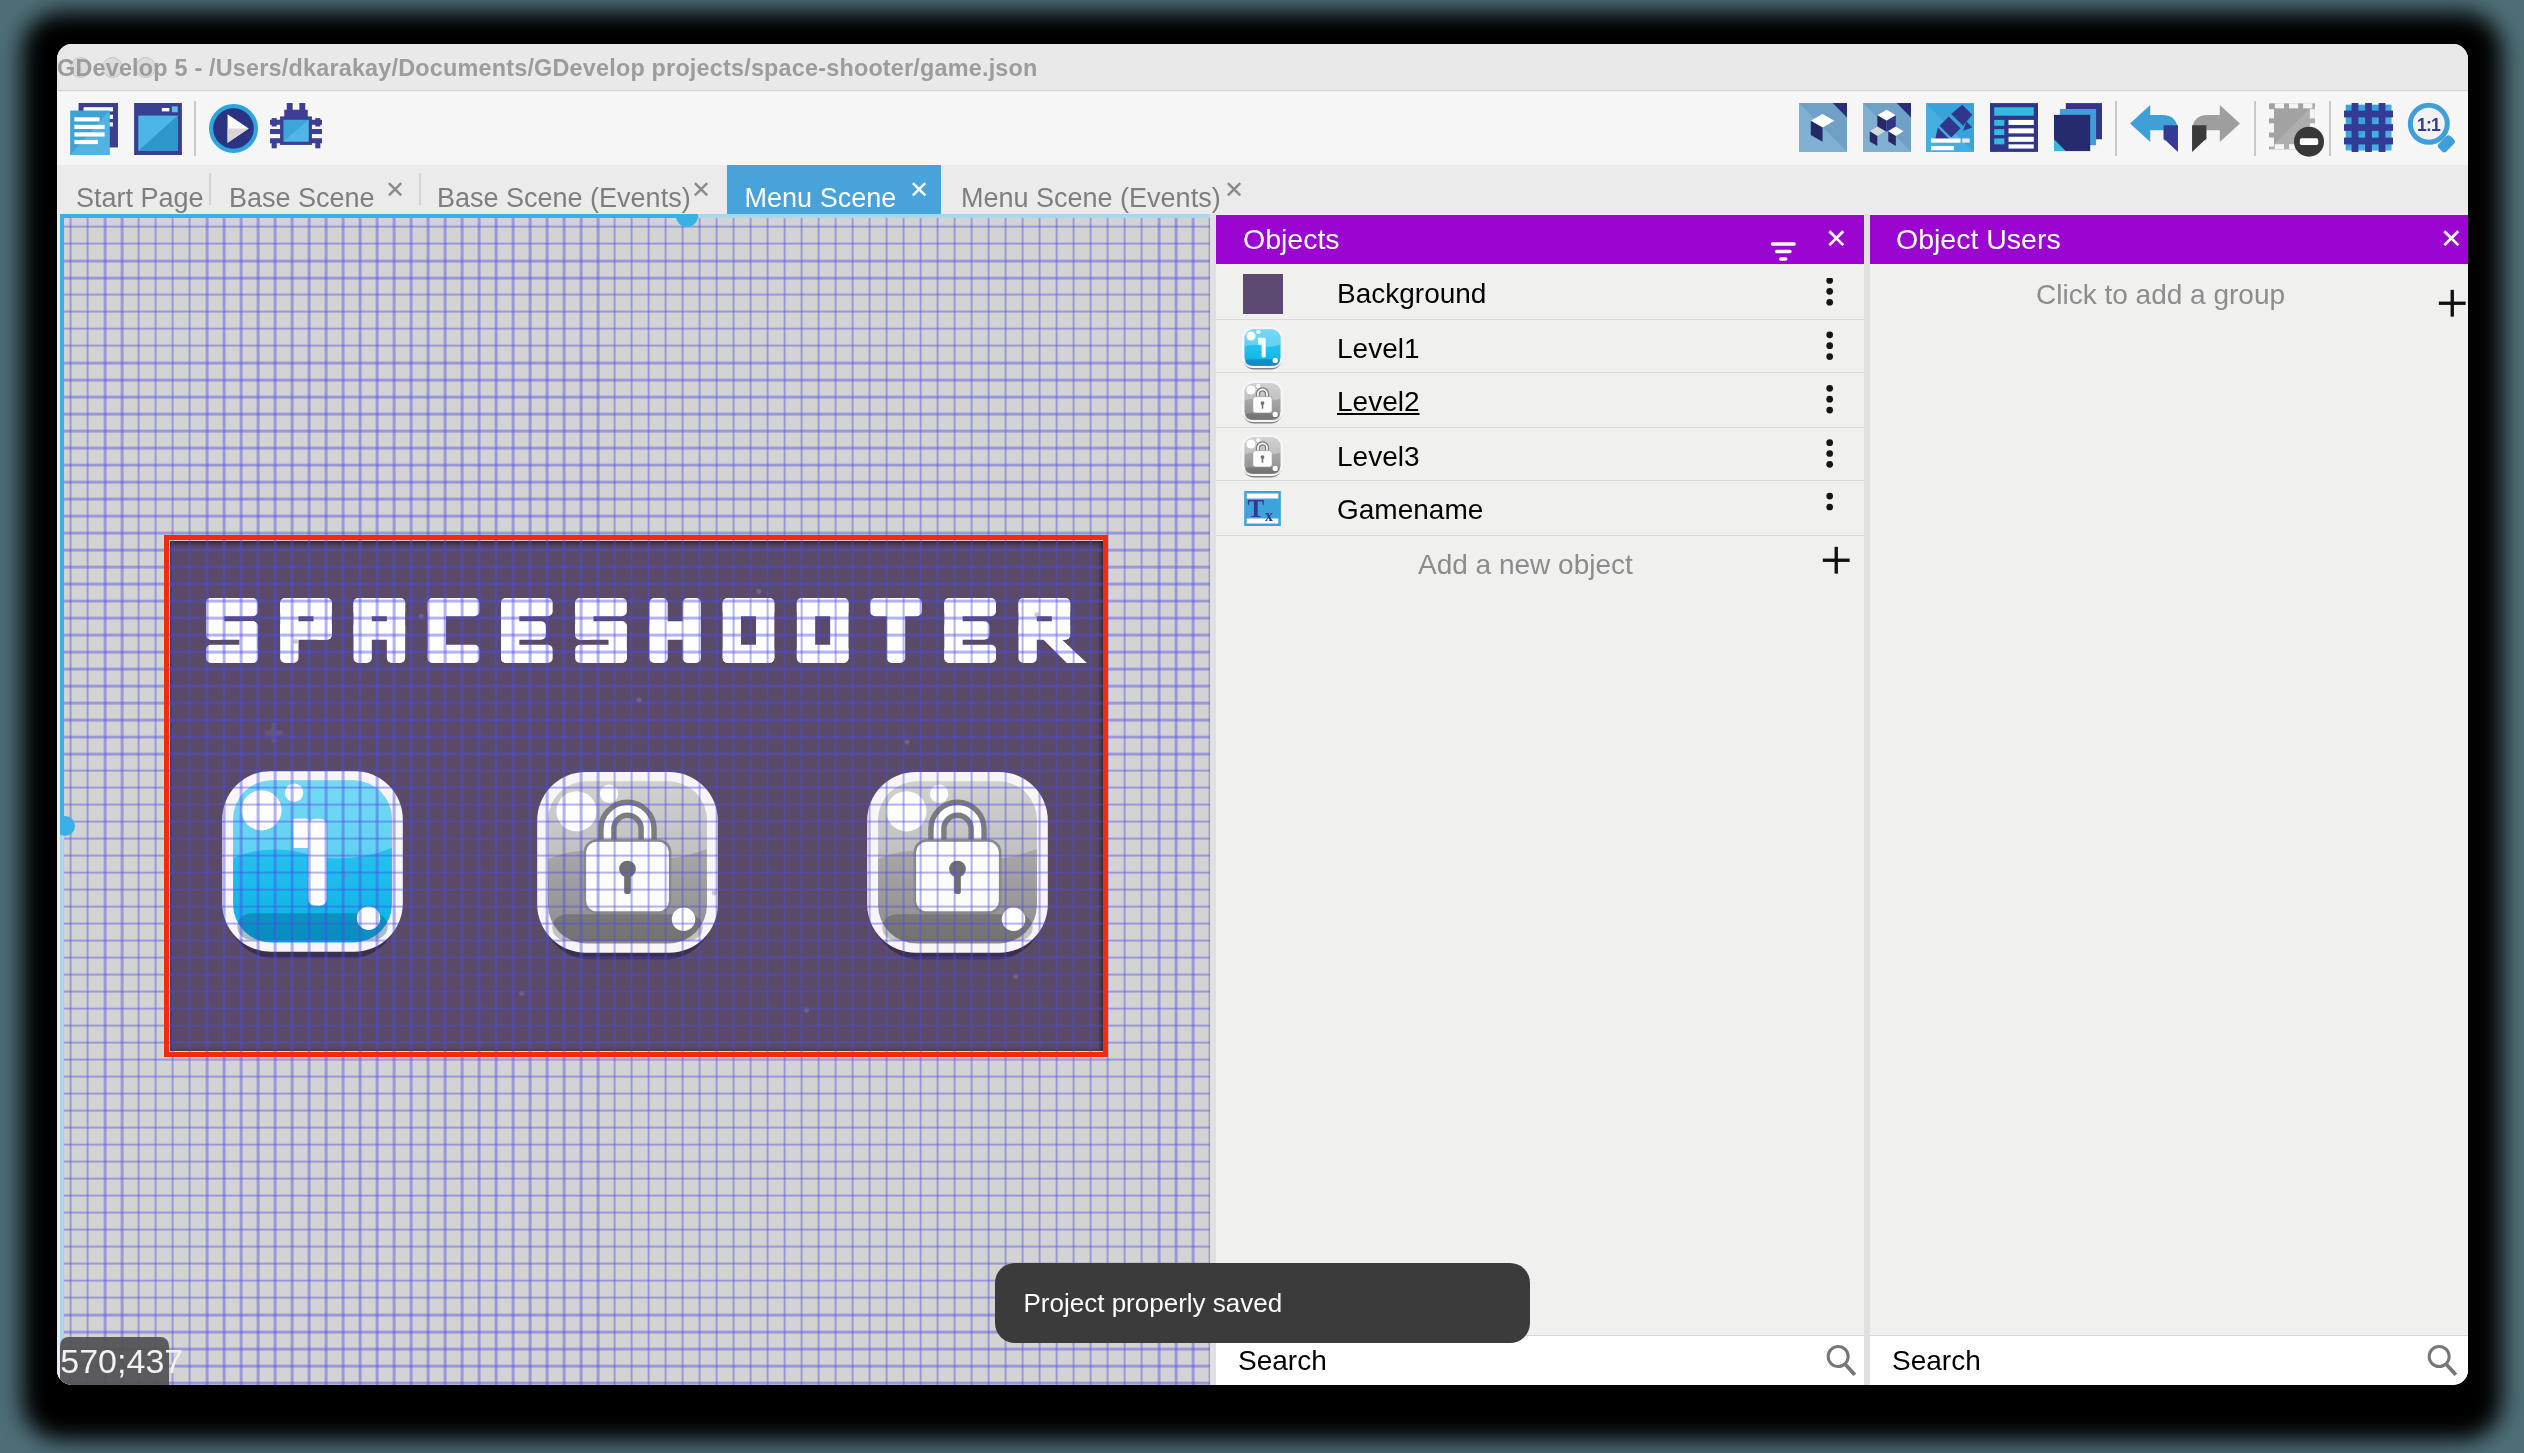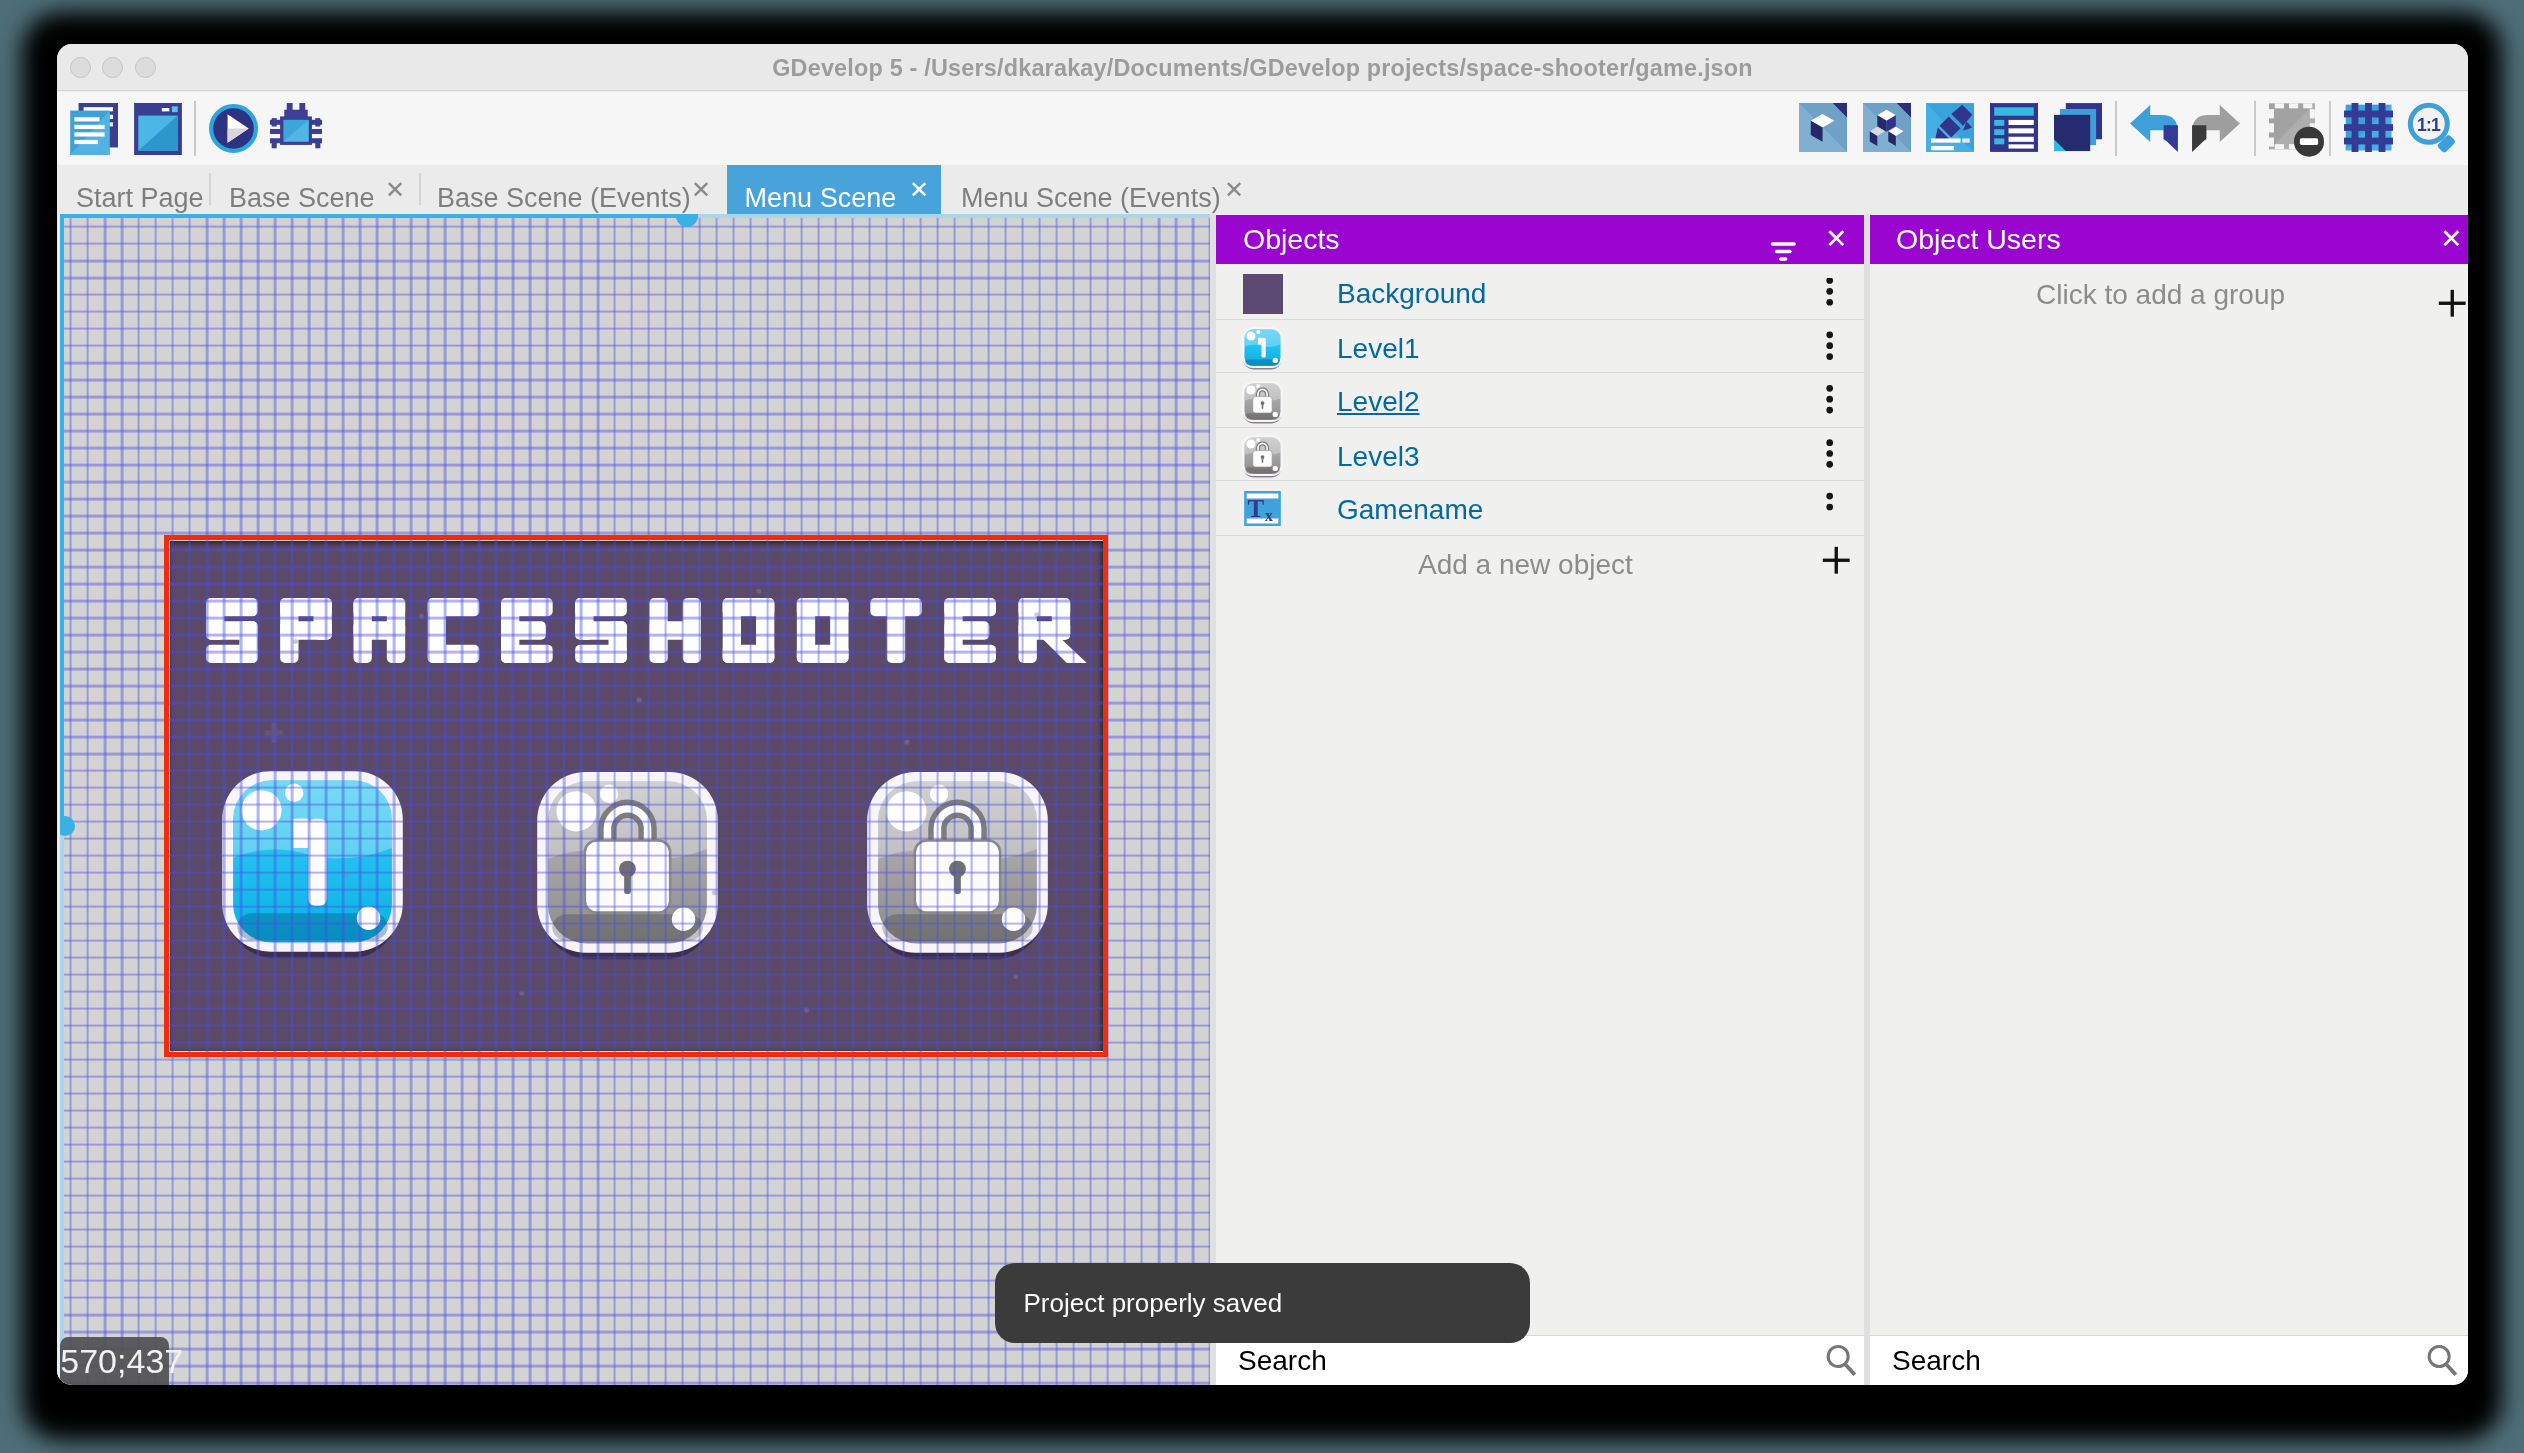--- a/index.html
+++ b/index.html
@@ -3,21 +3,21 @@
 <meta charset="utf-8">
 <style>
 * { margin:0; padding:0; box-sizing:border-box; }
 html,body { width:2525px; height:1453px; overflow:hidden; background:#4e6e77; font-family:"Liberation Sans", sans-serif; }
 #stage { position:absolute; left:0; top:0; width:2525px; height:1453px; }
 #shadow { position:absolute; left:22px; top:11.7px; width:2480px; height:1428px; background:#000; border-radius:39px; filter:blur(11px); }
 #win { position:absolute; left:57px; top:44px; width:2411px; height:1341px; background:#f0f0ef; border-radius:15px; overflow:hidden; }
 
 #titlebar { position:absolute; left:0; top:0; width:2411px; height:47px; background:#e9e9e9; border-bottom:0.8px solid #d2d2d2; }
 .tl { position:absolute; top:13.4px; width:21px; height:21px; border-radius:50%; background:#dcdcdc; border:0.8px solid #c3c3c3; }
-#title-text { position:absolute; left:0; top:0; width:2411px; height:47px; line-height:49px; text-align:center; font-size:23.4px; font-weight:bold; color:#9c9c9c; letter-spacing:0.2px; }
+#title-text { position:absolute; left:0; top:0; width:2411px; height:47px; line-height:49px; font-size:23.4px; font-weight:bold; color:#9c9c9c; letter-spacing:0.2px; }
 
 #toolbar { position:absolute; left:0; top:48px; width:2411px; height:74px; background:#f6f6f6; }
 .tsep { position:absolute; top:9.2px; width:1.7px; height:55px; background:#c9c9c9; }
 .ticon { position:absolute; top:11px; }
 
 #tabbar { position:absolute; left:0; top:121px; width:2411px; height:49px; background:#ebebeb; font-size:27px; color:#7e7e7e; }
 .tabsep { position:absolute; top:8.4px; width:1.7px; height:32px; background:#d4d4d4; }
 .tab-x { position:absolute; top:0; height:49px; line-height:49px; font-size:24px; color:#8a8a8a; }
 #activetab { position:absolute; left:670px; top:0; width:214px; height:49px; background:#47a3da; color:#fff; }
 .tablbl { position:absolute; top:8px; height:49px; line-height:50px; white-space:nowrap; }
@@ -38,21 +38,21 @@
 #sel-left-light { position:absolute; left:3.3px; top:612px; width:4.2px; height:559px; background:#a9d6ec; }
 #sel-handle-top { position:absolute; left:619px; top:1.7px; width:22px; height:11px; border-radius:0 0 11.7px 11.7px; background:#39b1e4; }
 #sel-handle-left { position:absolute; left:-2.5px; top:602px; width:20px; height:20px; border-radius:50%; background:#39b1e4; }
 #coordbadge { position:absolute; left:3.3px; top:1123px; width:109px; height:49px; background:rgba(80,80,82,0.92); border-radius:8.4px 8.4px 0 0; color:#f2f2f2; font-size:34px; line-height:49px; text-align:center; }
 
 .pdivider { position:absolute; top:170px; height:1171px; background:#e0e0e0; }
 .panel { position:absolute; top:170px; height:1171px; background:#f0f0ef; }
 .phead { position:absolute; left:0; top:0.8px; width:100%; height:49px; background:#9a05cf; color:#fff; font-size:28.5px; }
 .phx { position:absolute; top:0; height:49px; line-height:49px; color:#fff; font-size:28.5px; }
 .prow-sep { position:absolute; left:0; width:100%; height:0.8px; background:#d9d9d9; }
-.prow-label { position:absolute; font-size:28px; color:#0369a1; }
+.prow-label { position:absolute; font-size:28px; color:#000000; }
 .searchbar { position:absolute; left:0; top:1121px; width:100%; height:50px; background:#fff; border-top:1.7px solid #d6d6d6; }
 .search-ph { position:absolute; left:22px; top:0; height:49px; line-height:49px; font-size:28px; color:#000000; }
 #toast { position:absolute; left:938px; top:1219px; width:535px; height:80px; background:#3b3b3b; border-radius:20px; color:#fcfcfc; font-size:26px; line-height:80px; padding-left:28.5px; }
 .gray { color:#8c8c8c; }
 </style>
 </head>
 <body>
 <div id="stage">
 <svg width="0" height="0" style="position:absolute">
 <defs>

